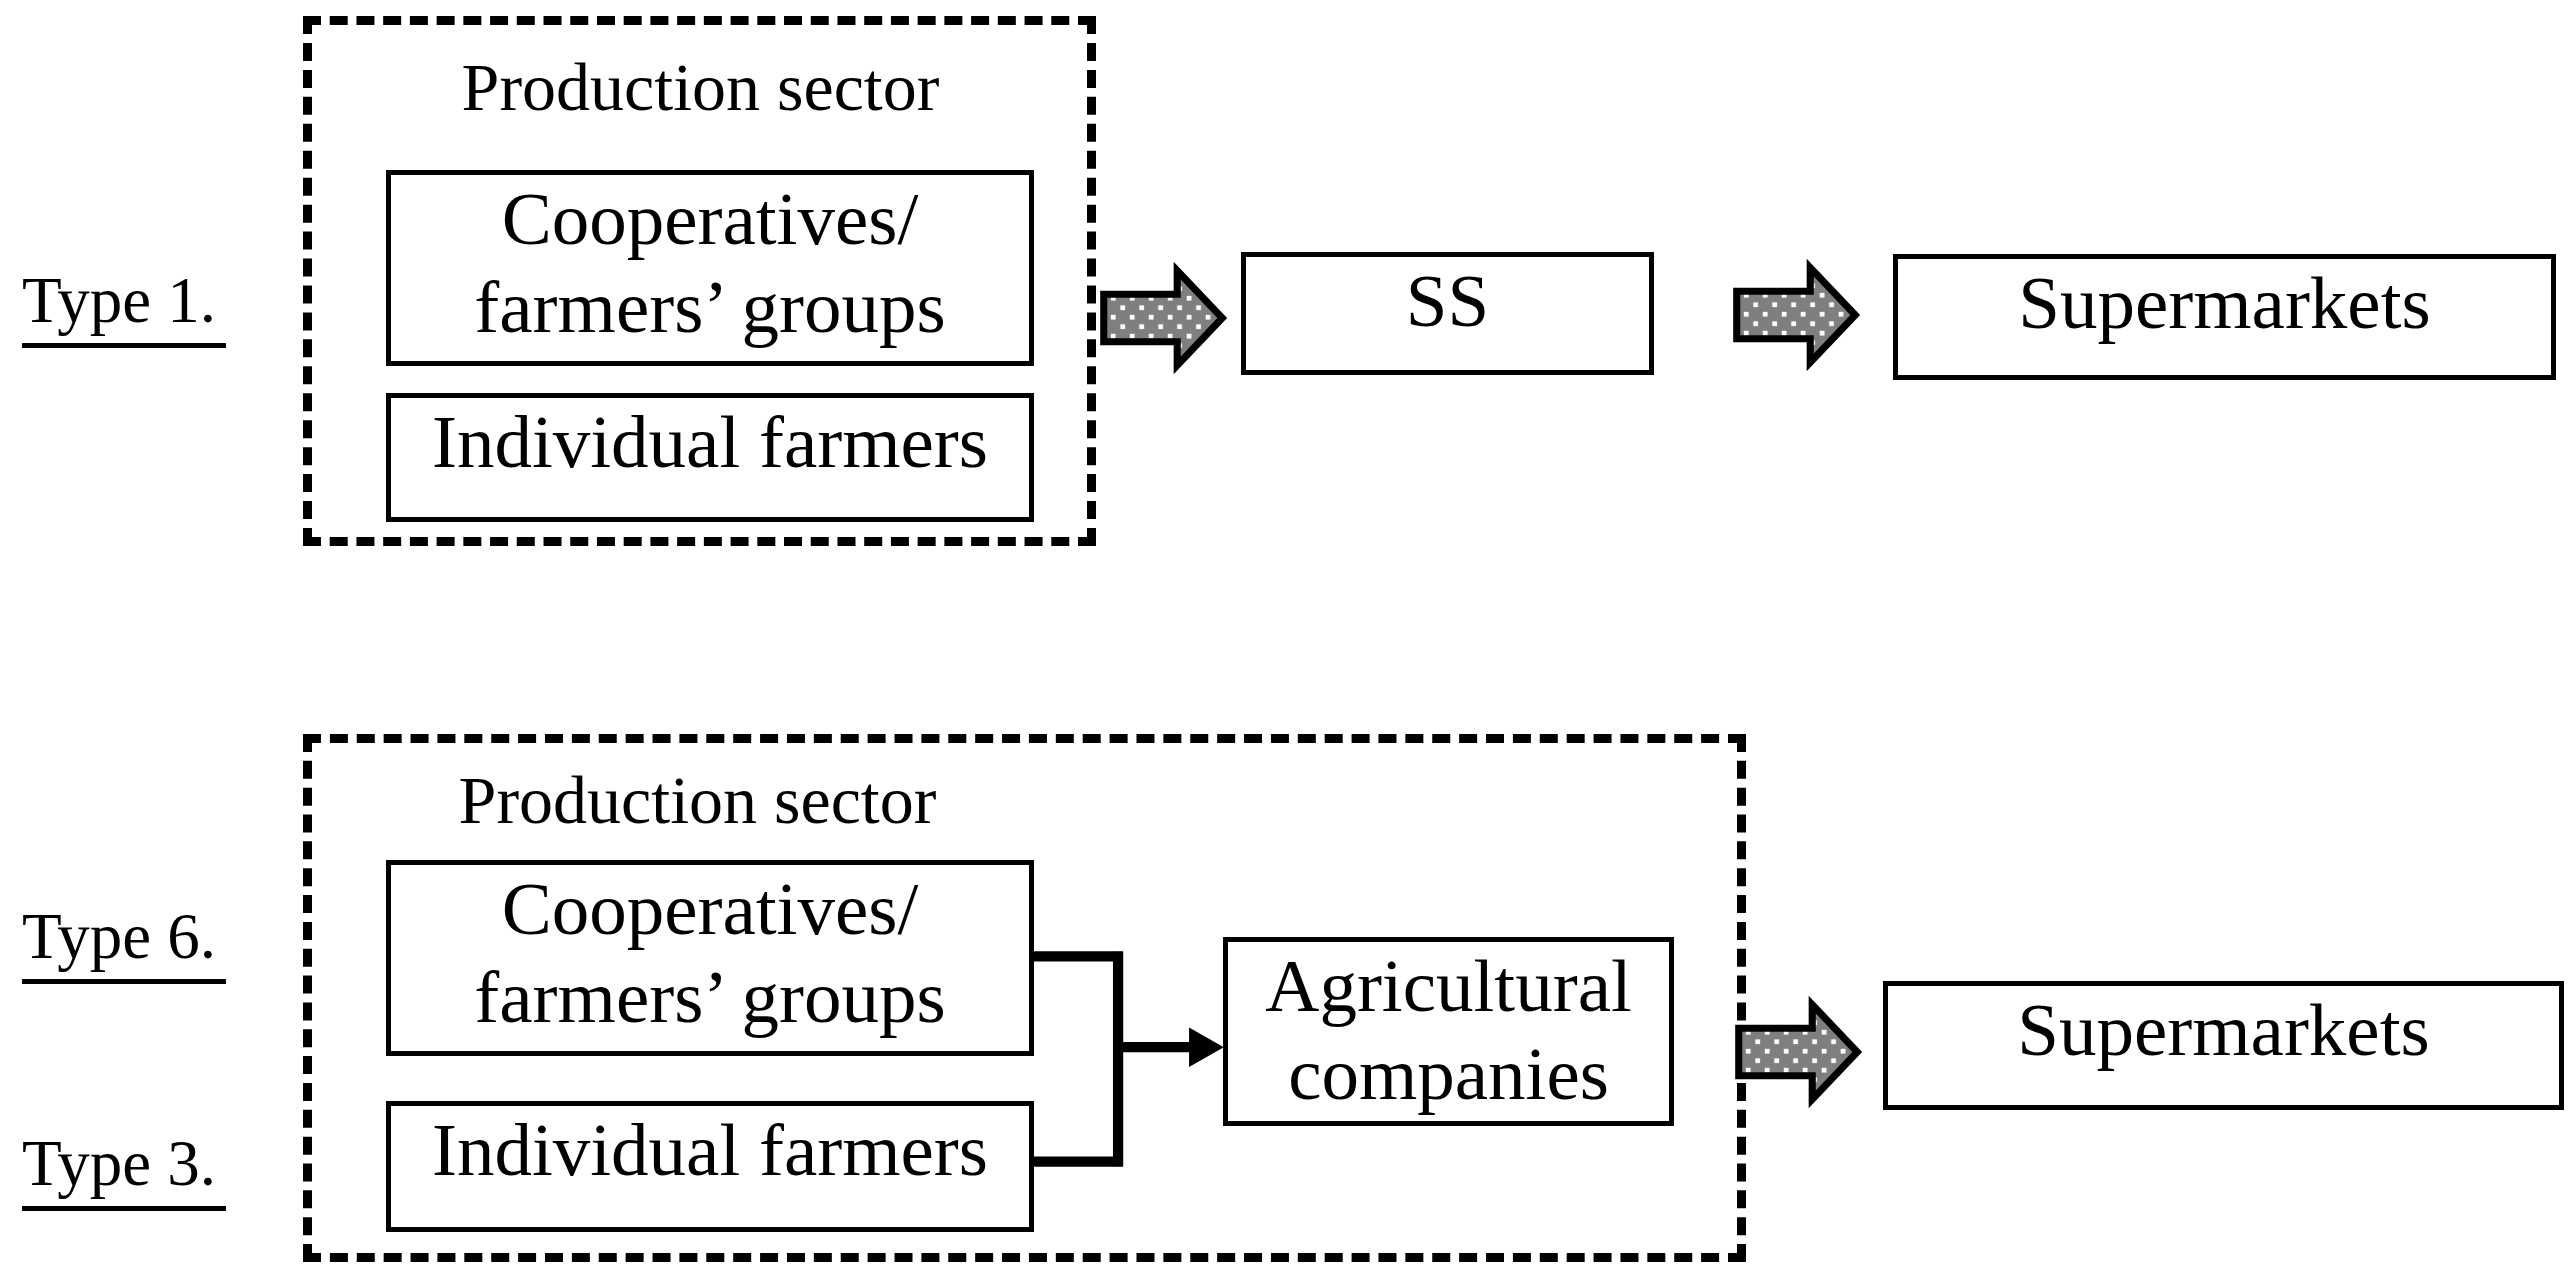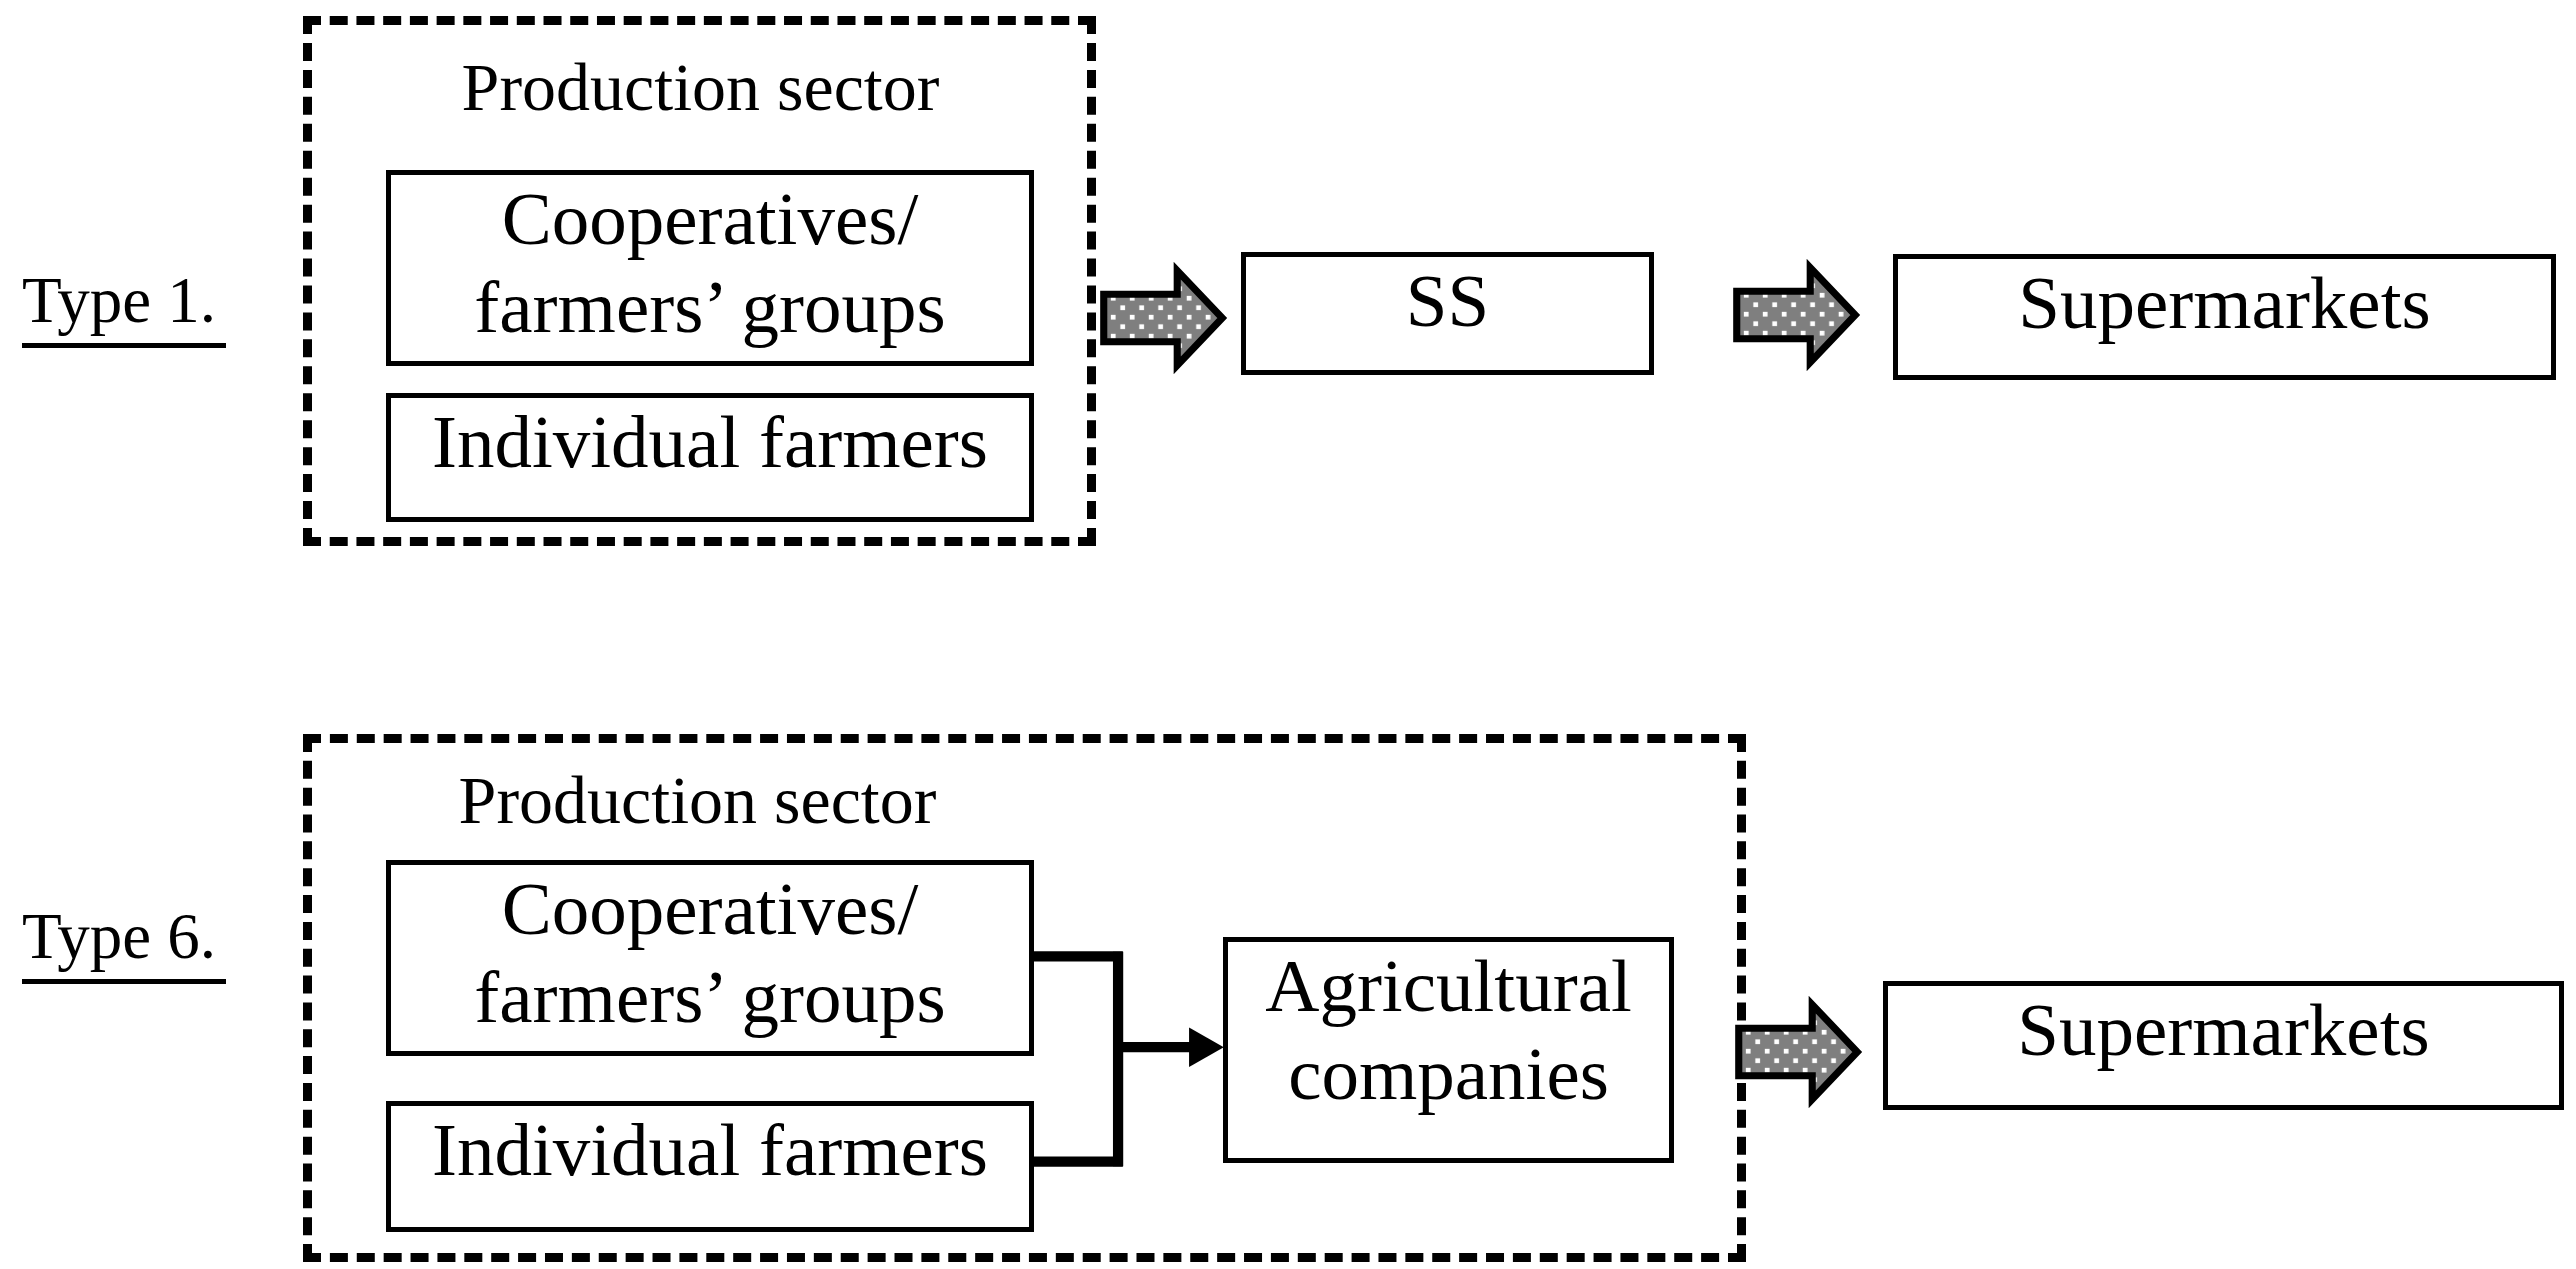--- a/index.html
+++ b/index.html
@@ -105,20 +105,23 @@
   </svg>
 
   <div class="node-box" style="left:1893px; top:254px; width:663px; height:126px;">
     <span>Supermarkets</span>
   </div>
 
   <div class="row-label" style="left:22px; top:899px;">
     <span class="ul">Type 6.</span>
   </div>
 
+  <div class="row-label" style="left:22px; top:1126px;">
+    <span class="ul">Type 3.</span>
+  </div>
 
   <div class="dashed-group" style="left:303px; top:734px; width:1443px; height:528px;"></div>
 
   <div class="sector-title" style="left:303px; top:763px; width:789px;">Production sector</div>
 
   <div class="node-box" style="left:386px; top:860px; width:648px; height:196px;">
     <span>Cooperatives/</span>
     <span>farmers’ groups</span>
   </div>
 
@@ -127,21 +130,21 @@
   </div>
 
   <svg class="connector-svg" style="left:1025px; top:931px;" width="213" height="245" viewBox="0 0 270 310">
     <line x1="6" y1="32" x2="124" y2="32" stroke="#000000" stroke-width="13"></line>
     <line x1="118" y1="26" x2="118" y2="298" stroke="#000000" stroke-width="13"></line>
     <line x1="6" y1="292" x2="124" y2="292" stroke="#000000" stroke-width="13"></line>
     <line x1="118" y1="147" x2="212" y2="147" stroke="#000000" stroke-width="13"></line>
     <polygon points="208,122 252,147 208,172" fill="#000000"></polygon>
   </svg>
 
-  <div class="node-box" style="left:1223px; top:937px; width:451px; height:226px;">
+  <div class="node-box" style="left:1223px; top:937px; width:451px; height:189px;">
     <span>Agricultural</span>
     <span>companies</span>
   </div>
 
   <svg class="arrow-svg" style="left:1734px; top:999px;" width="128" height="106" viewBox="0 0 162 134">
     <path d="M6,37 L99,37 L99,7 L156,67 L99,127 L99,97 L6,97 Z" fill="url(#dotpat)" stroke="#000000" stroke-width="9" stroke-linejoin="miter"></path>
   </svg>
 
   <div class="node-box" style="left:1883px; top:981px; width:681px; height:129px;">
     <span>Supermarkets</span>

